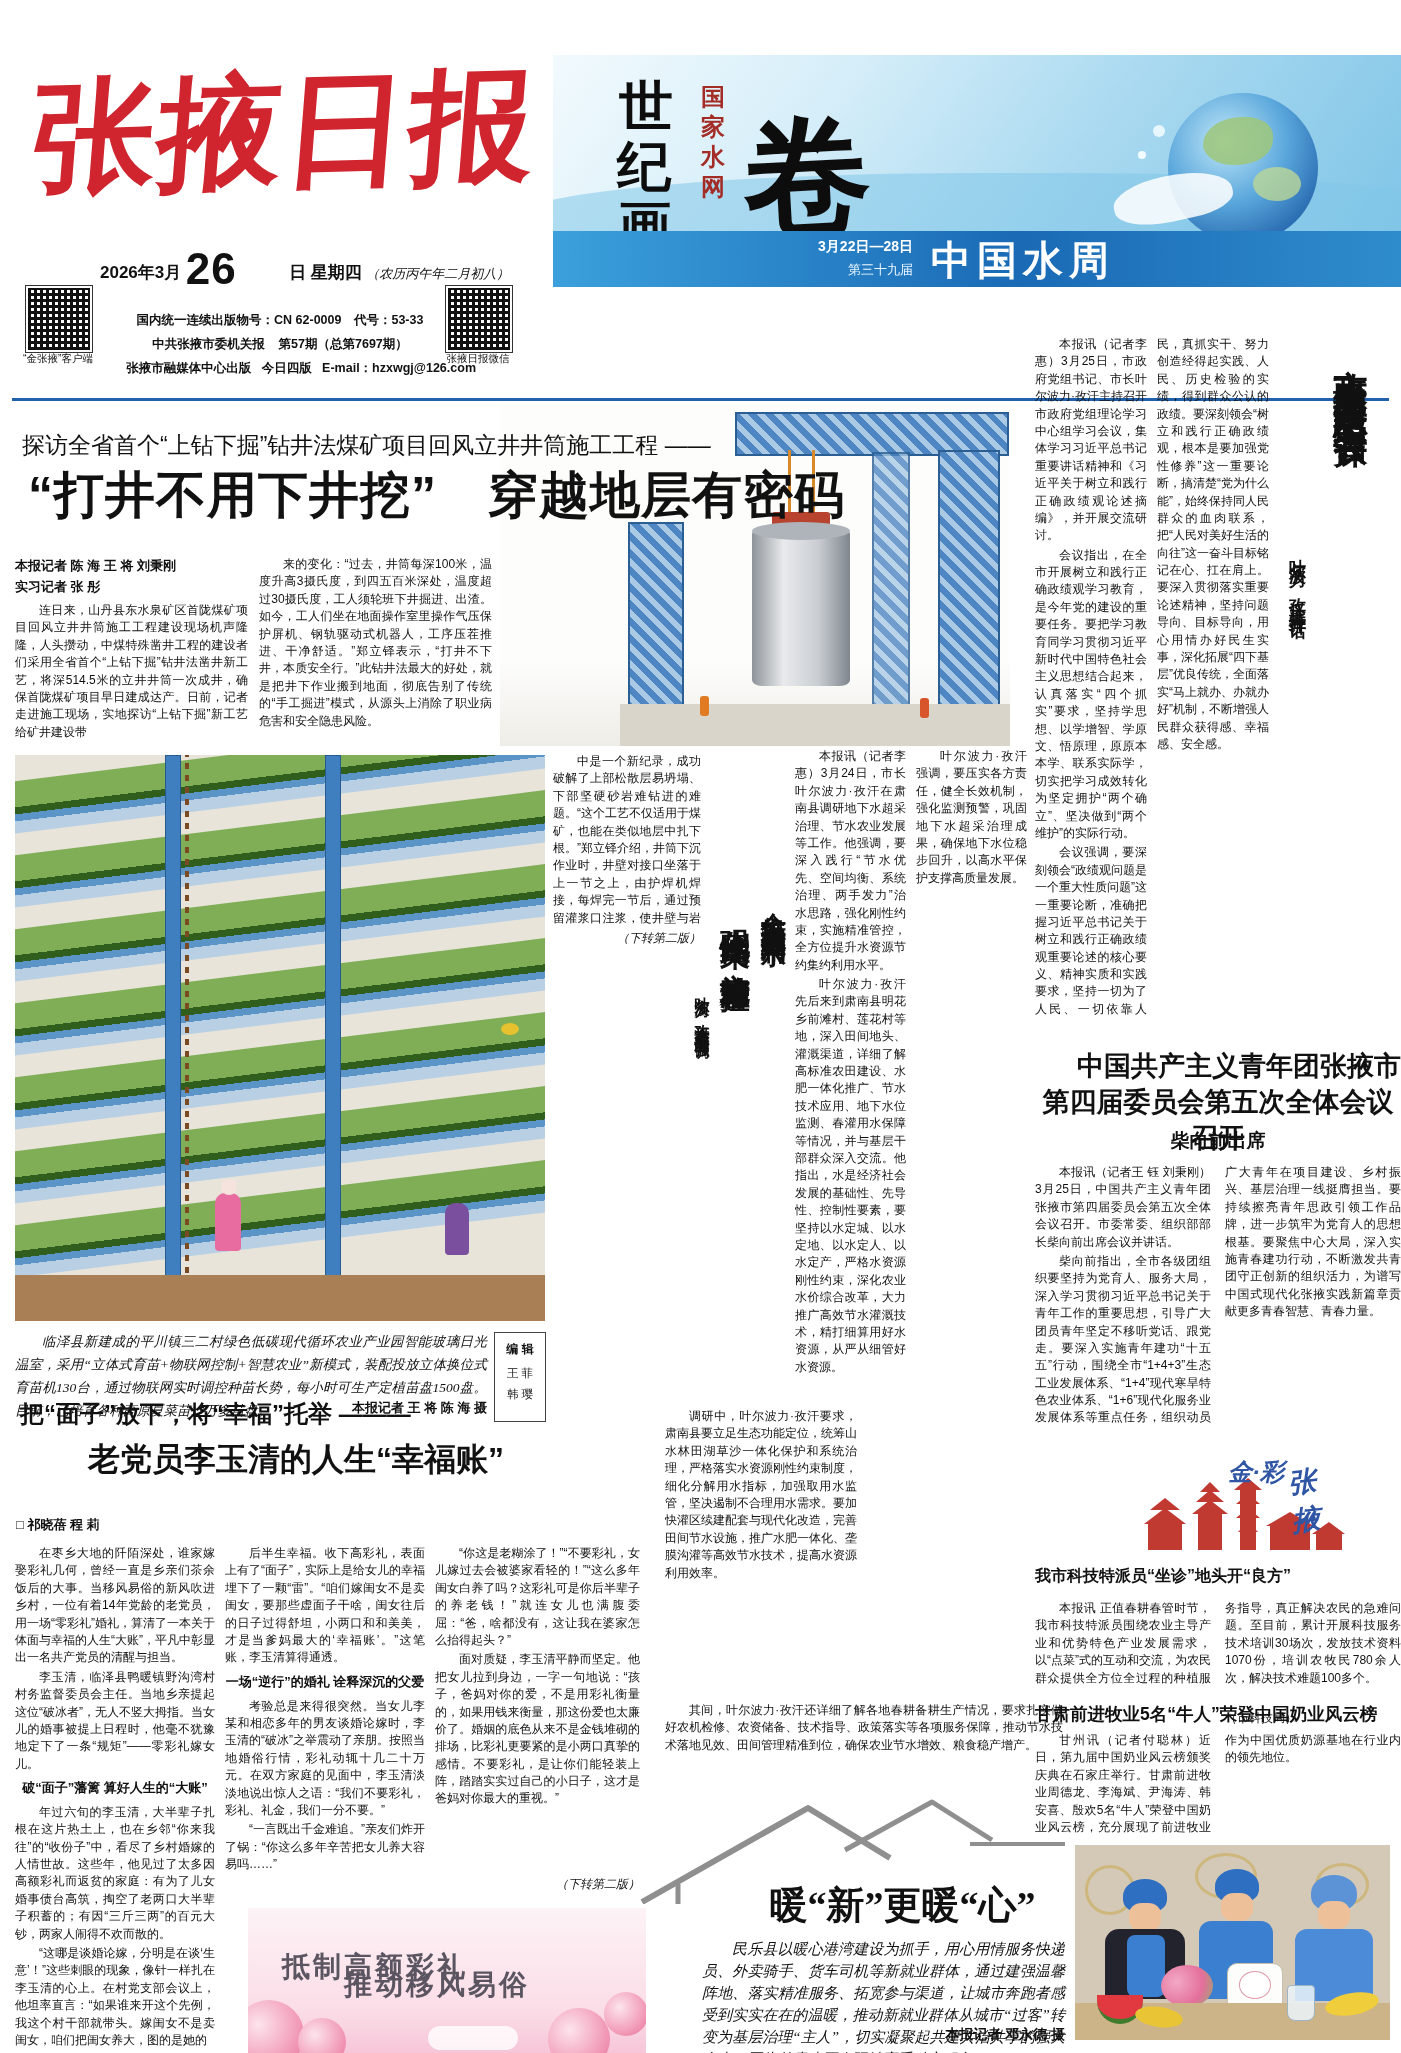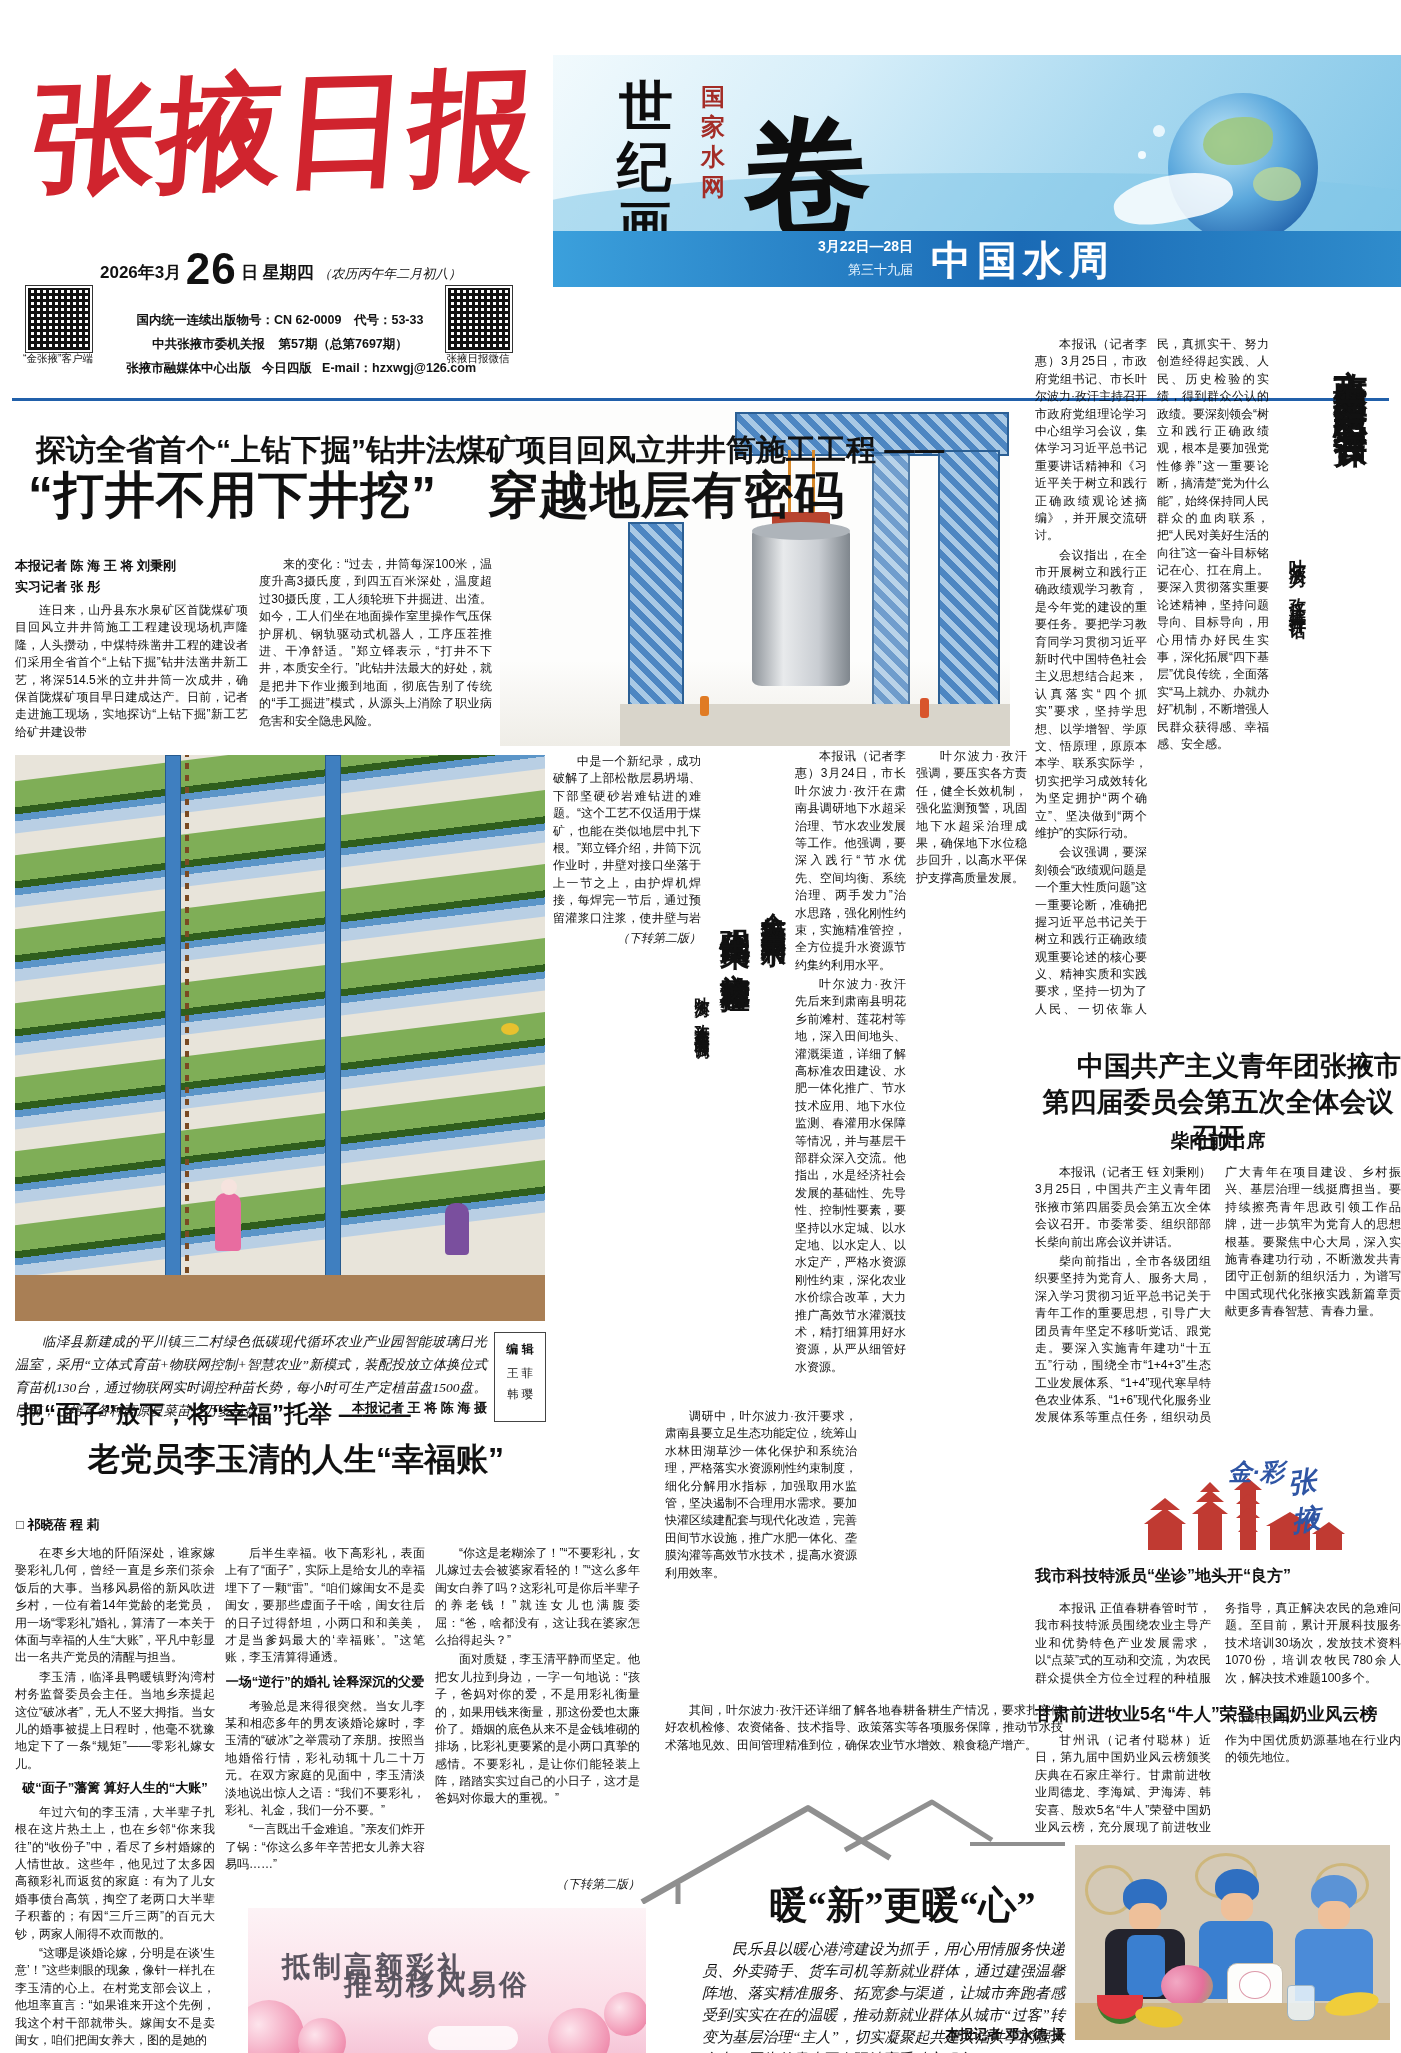--- a/index.html
+++ b/index.html
@@ -28,21 +28,21 @@
 </head>
 <body>
 
 <div id="page">
 
   <div class="abs calligraphy" style="left:32px;top:36px;width:510px;height:190px;font-size:124px;line-height:190px;letter-spacing:2px;">张掖日报</div>
 
   <div class="abs" style="left:100px;top:244px;width:360px;text-align:center;white-space:nowrap;">
     <span style="font-size:17px;font-weight:600;">2026年3月</span>
     <span style="font-size:44px;font-weight:900;vertical-align:-6px;letter-spacing:1px;">26</span>
-    <span style="font-size:17px;font-weight:800;">日 星期四</span>
+    <span style="font-size:17px;font-weight:800;margin-left:48px;">日 星期四</span>
     <span class="serif-i" style="font-size:13px;">（农历丙午年二月初八）</span>
   </div>
   <div class="abs" style="left:100px;top:312px;width:360px;text-align:center;font-size:12.5px;font-weight:700;">国内统一连续出版物号：CN 62-0009　代号：53-33</div>
   <div class="abs" style="left:100px;top:336px;width:360px;text-align:center;font-size:12.5px;font-weight:700;">
     <span>中共张掖市委机关报</span>&nbsp;&nbsp;&nbsp;
     <span>第57期（总第7697期）</span>
   </div>
   <div class="abs" style="left:86px;top:360px;width:390px;text-align:right;font-size:12.5px;font-weight:700;white-space:nowrap;">
     <span>张掖市融媒体中心出版</span>&nbsp;&nbsp;
     <span>今日四版</span>&nbsp;&nbsp;
@@ -87,21 +87,21 @@
     <div class="abs" style="left:288px;top:46px;width:3px;height:70px;background:#d8892a;"></div>
     <div class="abs" style="left:312px;top:46px;width:3px;height:70px;background:#d8892a;"></div>
     <div class="abs" style="left:272px;top:108px;width:58px;height:16px;background:#b8442f;border-radius:3px;"></div>
     <div class="abs" style="left:252px;top:124px;width:98px;height:158px;background:linear-gradient(90deg,#8d9399,#e8eaec 32%,#c9cdd2 68%,#7f868d);border-radius:10px/6px;"></div>
     <div class="abs" style="left:252px;top:118px;width:98px;height:18px;background:#aeb4ba;border-radius:50%;"></div>
     <div class="abs" style="left:120px;top:300px;width:390px;height:42px;background:#d9d5cb;"></div>
     <div class="abs" style="left:200px;top:292px;width:9px;height:20px;background:#e07b24;border-radius:3px;"></div>
     <div class="abs" style="left:420px;top:294px;width:9px;height:20px;background:#d8552c;border-radius:3px;"></div>
   </div>
 
-  <div class="abs" style="left:36px;top:430px;width:740px;font-size:30px;font-weight:700;z-index:5;white-space:nowrap;">探访全省首个“上钻下掘”钻井法煤矿项目回风立井井筒施工工程 ——</div>
+  <div class="abs" style="left:22px;top:430px;width:740px;font-size:23px;font-weight:400;z-index:5;white-space:nowrap;">探访全省首个“上钻下掘”钻井法煤矿项目回风立井井筒施工工程 ——</div>
   <div class="abs" style="left:28px;top:462px;width:965px;font-size:50px;font-weight:900;z-index:5;white-space:nowrap;letter-spacing:1px;">“打井不用下井挖”　穿越地层有密码</div>
 
   <div class="abs" style="left:15px;top:556px;width:233px;font-size:13px;font-weight:700;line-height:1.6;">
     <div>本报记者 陈 海 王 将 刘秉刚</div>
     <div>实习记者 张 彤</div>
   </div>
   <div class="abs just clip body-txt" style="left:15px;top:602px;width:233px;height:144px;">
       <p class="para">连日来，山丹县东水泉矿区首陇煤矿项目回风立井井筒施工工程建设现场机声隆隆，人头攒动，中煤特殊凿井工程的建设者们采用全省首个“上钻下掘”钻井法凿井新工艺，将深514.5米的立井井筒一次成井，确保首陇煤矿项目早日建成达产。日前，记者走进施工现场，实地探访“上钻下掘”新工艺给矿井建设带</p>
     </div>
   <div class="abs just clip body-txt" style="left:259px;top:556px;width:233px;height:190px;">

